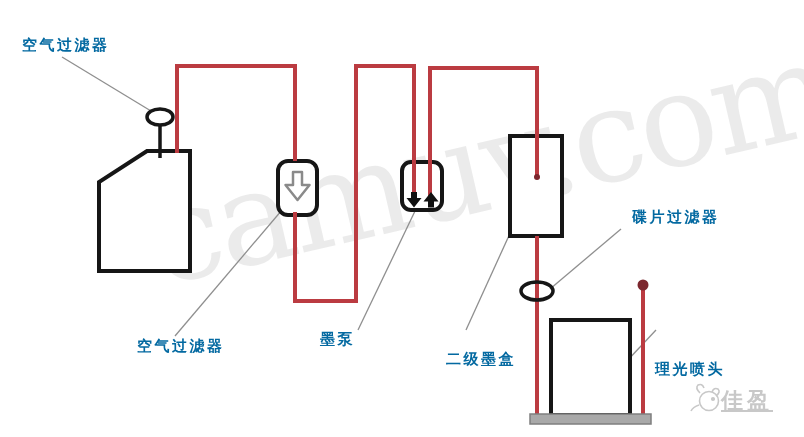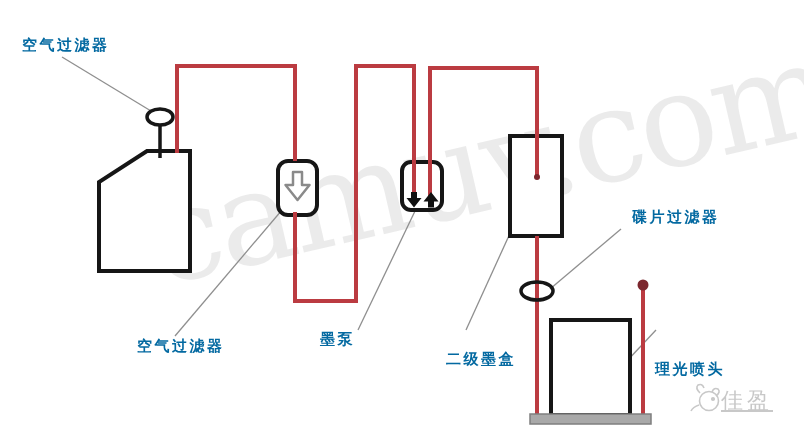--- a/index.html
+++ b/index.html
@@ -37,21 +37,21 @@
   .lbl-air        { left:22px;  top:36px;  }
   .lbl-mainfilter { left:137px; top:337px; }
   .lbl-pump       { left:320px; top:330px; }
   .lbl-cart       { left:446px; top:330px;margin-top:20px; }
   .lbl-disc       { left:632px; top:208px; }
   .lbl-head       { left:655px; top:312px;margin-top:48px; }
   .brand-text {
     position:absolute;
     left:721px; top:386px;
     font-size:22px;
-    font-weight:400;
+    font-weight:700;
     letter-spacing:4px;
     color:#c8c8c8;
     text-decoration:underline;
     white-space:nowrap;
   }
 </style>
 </head>
 <body>
 
 <div class="stage">

